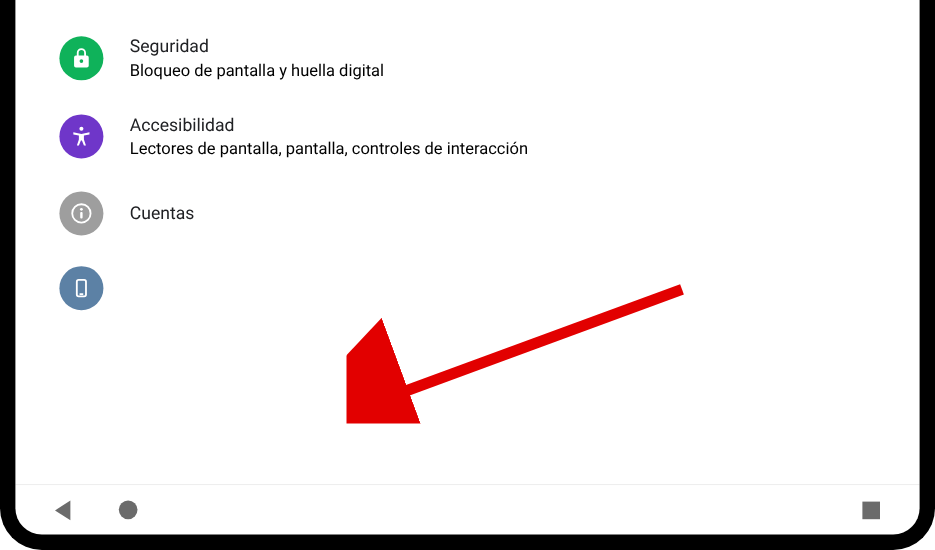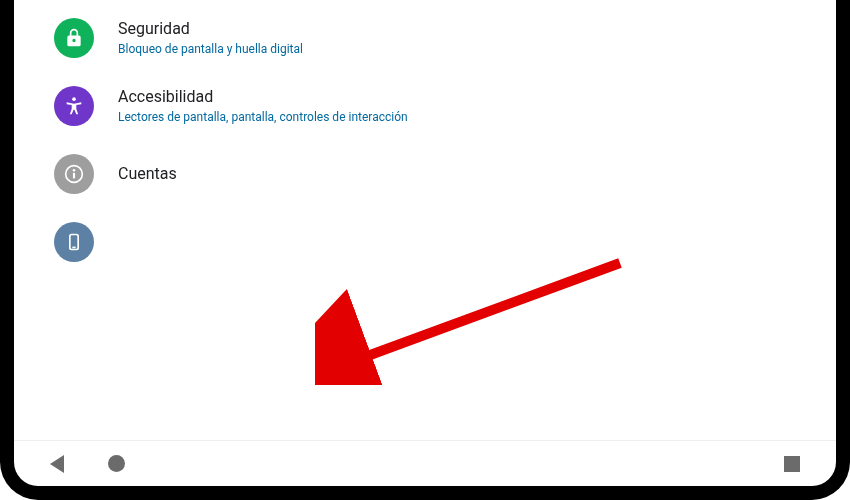--- a/index.html
+++ b/index.html
@@ -22,21 +22,21 @@
     .content {
       position: absolute;
       top: 0;
       left: 14px;
       right: 14px;
       bottom: 60px;
       background: #fff;
       overflow: hidden;
     }
     .settings-list {
-      padding: 4px 16px;
+      padding: 17px 16px;
     }
     .settings-item {
       display: flex;
       align-items: center;
       padding: 14px 0;
       cursor: pointer;
     }
     .settings-icon {
       width: 40px;
       height: 40px;
@@ -51,22 +51,22 @@
       margin-left: 24px;
       display: flex;
       flex-direction: column;
     }
     .settings-title {
       font-size: 16px;
       color: #202124;
       line-height: 1.35;
     }
     .settings-subtitle {
-      font-size: 12px;
-      color: #0369a1;
+      font-size: 15px;
+      color: #000000;
       line-height: 1.4;
       margin-top: 1px;
     }
     .nav-bar {
       position: absolute;
       bottom: 14px;
       left: 14px;
       right: 14px;
       height: 46px;
       background: #fff;

